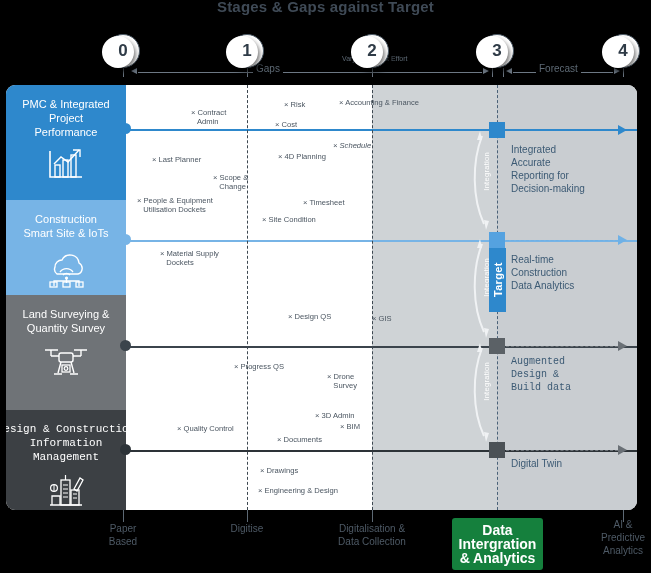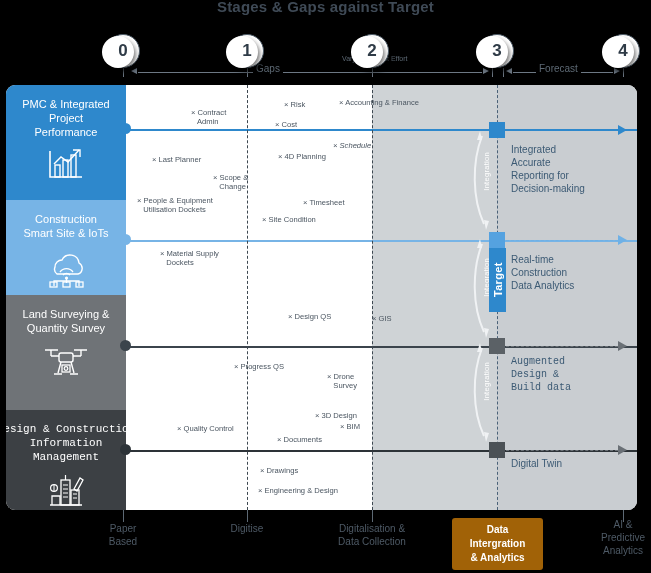--- a/index.html
+++ b/index.html
@@ -58,22 +58,22 @@
   .intlbl{position:absolute;writing-mode:vertical-rl;transform:rotate(180deg);
           font-size:7.5px;color:#ffffff;letter-spacing:.3px;}
 
   .targetbox{position:absolute;background:#2e88cc;color:#fff;font-size:11px;
              font-weight:bold;display:flex;align-items:center;justify-content:center;
              writing-mode:vertical-rl;transform:rotate(180deg);z-index:30;letter-spacing:.3px;}
 
   
   .blbl{position:absolute;text-align:center;font-size:10px;line-height:13px;
         color:#4e5a66;white-space:pre;}
-  .bbox{position:absolute;background:#a16207;border-radius:3px;color:#fff;
-        font-size:10px;font-weight:bold;line-height:14px;text-align:center;
+  .bbox{position:absolute;background:#15803d;border-radius:3px;color:#fff;
+        font-size:14px;font-weight:bold;line-height:14px;text-align:center;
         display:flex;align-items:center;justify-content:center;white-space:pre;
         box-shadow:0 2px 4px rgba(0,0,0,.5);}
   .bticks{position:absolute;width:1px;background:#5d6974;}
 </style>
 </head>
 <body>
 
 <div id="stage">
 
   <div class="title">Stages &amp; Gaps against Target</div>
@@ -218,21 +218,21 @@
    Utilisation Dockets</div>
     <div class="node" style="left:303px;top:198px;">× Timesheet</div>
     <div class="node" style="left:262px;top:215px;">× Site Condition</div>
     <div class="node" style="left:160px;top:249px;">× Material Supply
    Dockets</div>
     <div class="node" style="left:281px;top:312px;margin-left:7px;">× Design QS</div>
     <div class="node" style="left:372px;top:314px;">× GIS</div>
     <div class="node" style="left:234px;top:362px;">× Progress QS</div>
     <div class="node" style="left:327px;top:372px;">× Drone
    Survey</div>
-    <div class="node" style="left:315px;top:411px;">× 3D Design</div>
+    <div class="node" style="left:315px;top:411px;">× 3D Admin</div>
     <div class="node" style="left:340px;top:422px;">× BIM</div>
     <div class="node" style="left:177px;top:424px;">× Quality Control</div>
     <div class="node" style="left:277px;top:435px;">× Documents</div>
     <div class="node" style="left:260px;top:466px;">× Drawings</div>
     <div class="node" style="left:258px;top:486px;">× Engineering &amp; Design</div>
   </div>
 
   <div>
     <div style="position:absolute;left:120px;top:123px;width:11px;height:11px;border-radius:50%;background:#2e88cc;z-index:26;"></div>
     <div style="position:absolute;left:120px;top:234px;width:11px;height:11px;border-radius:50%;background:#77b4e6;z-index:26;"></div>

